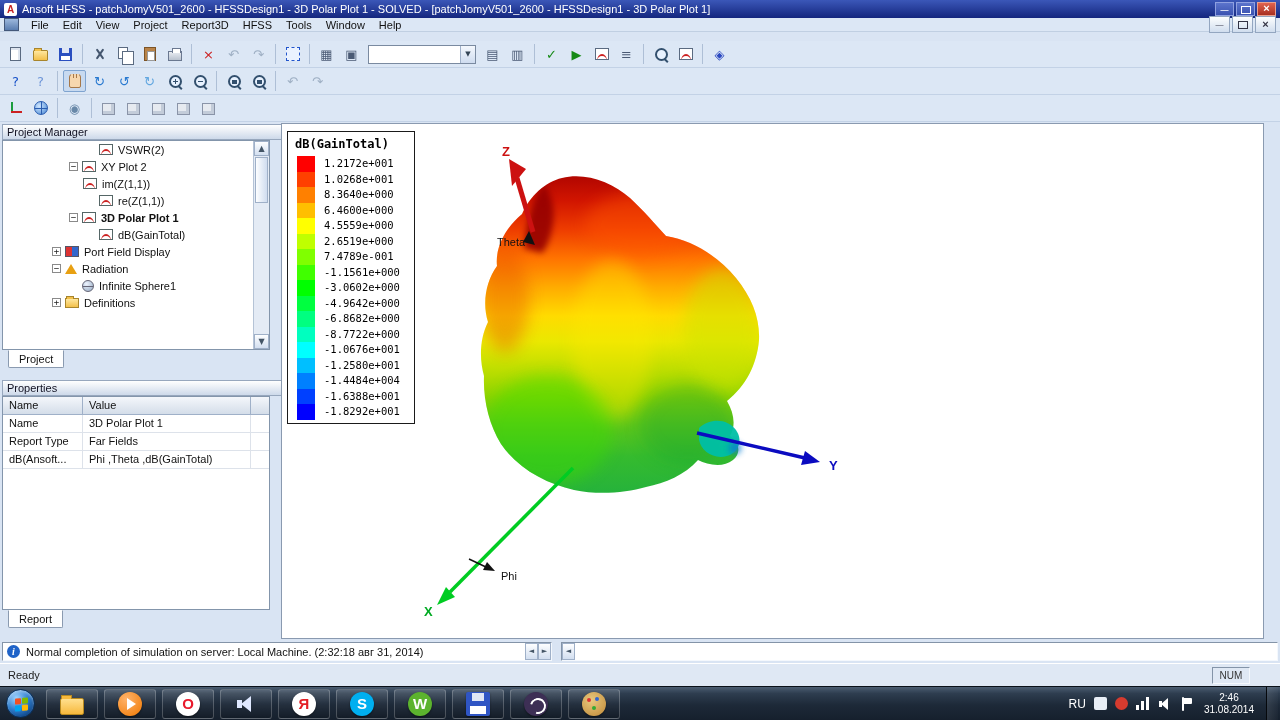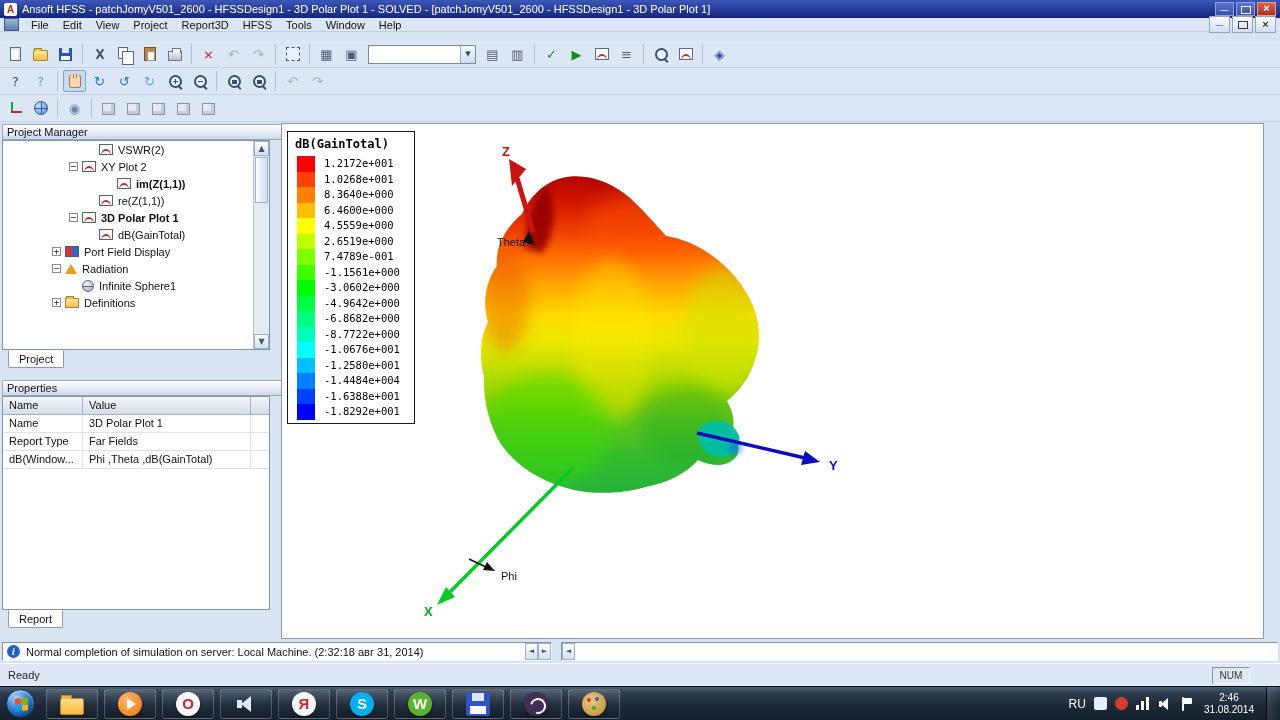--- a/index.html
+++ b/index.html
@@ -369,21 +369,21 @@
         <div class="tree-row" style="padding-left: 83px;">
           <span class="exp-spacer"></span>
           <span class="tico tico-chart"></span>
           <span class="tree-label">VSWR(2)</span>
         </div>
         <div class="tree-row" style="padding-left: 66px;">
           <span class="exp">−</span>
           <span class="tico tico-chart"></span>
           <span class="tree-label">XY Plot 2</span>
         </div>
-        <div class="tree-row" style="padding-left: 101px; font-weight: bold;">
+        <div class="tree-row" style="padding-left: 67px;">
           <span class="exp-spacer"></span>
           <span class="tico tico-chart"></span>
           <span class="tree-label">im(Z(1,1))</span>
         </div>
         <div class="tree-row" style="padding-left: 83px;">
           <span class="exp-spacer"></span>
           <span class="tico tico-chart"></span>
           <span class="tree-label">re(Z(1,1))</span>
         </div>
         <div class="tree-row" style="padding-left: 66px;">
@@ -438,21 +438,21 @@
     <div id="prop-rows">
         <div class="prop-row">
           <span class="prop-name">Name</span>
           <span class="prop-value">3D Polar Plot 1</span>
         </div>
         <div class="prop-row">
           <span class="prop-name">Report Type</span>
           <span class="prop-value">Far Fields</span>
         </div>
         <div class="prop-row">
-          <span class="prop-name">dB(Window...</span>
+          <span class="prop-name">dB(Ansoft...</span>
           <span class="prop-value">Phi ,Theta ,dB(GainTotal)</span>
         </div>
       </div>
   </div>
   <div class="panel-tab" id="pr-tab">Report</div>
 </div>
 
 <div class="view">
   <div class="legend">
     <div class="legend-title">dB(GainTotal)</div>

